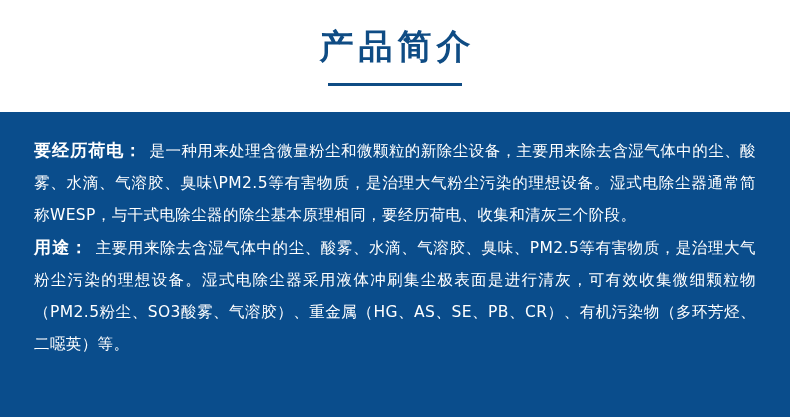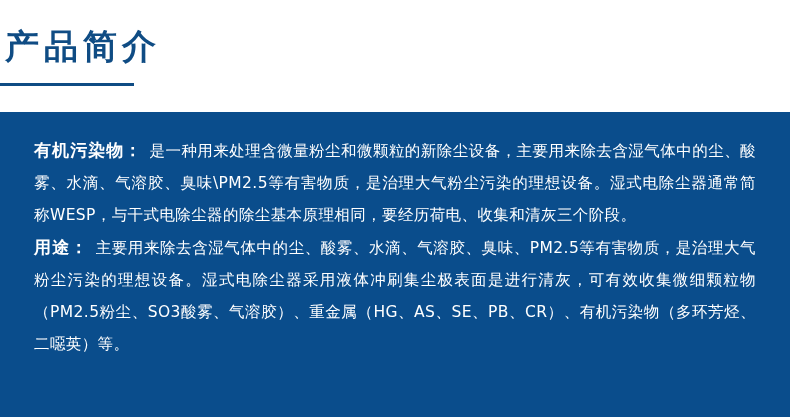--- a/index.html
+++ b/index.html
@@ -19,20 +19,21 @@
     height: 417px;
     background: #ffffff;
   }
 
   
   .header {
     height: 112px;
     background: #ffffff;
     display: flex;
     flex-direction: column;
+    align-items: center;
     justify-content: flex-start;
     box-sizing: border-box;
     padding-top: 24px;
   }
   .header-title {
     font-size: 34px;
     font-weight: bold;
     color: #0f4c84;
     letter-spacing: 5px;
     line-height: 44px;
@@ -86,21 +87,21 @@
 <div class="page">
 
   <div class="header">
     <div class="header-title">产品简介</div>
     <div class="header-rule"></div>
   </div>
 
   <div class="body-panel">
 
     <p class="para">
-      <span class="lead">有机污染物：</span><span class="lead-gap"></span><span>是一种用来处理含微量粉尘和微颗粒的新除尘设备，主要用来除去含湿气体中的尘、酸雾、水滴、气溶胶、臭味\PM2.5等有害物质，是治理大气粉尘污染的理想设备。湿式电除尘器通常简称WESP，与干式电除尘器的除尘基本原理相同，要经历荷电、收集和清灰三个阶段。</span>
+      <span class="lead">要经历荷电：</span><span class="lead-gap"></span><span>是一种用来处理含微量粉尘和微颗粒的新除尘设备，主要用来除去含湿气体中的尘、酸雾、水滴、气溶胶、臭味\PM2.5等有害物质，是治理大气粉尘污染的理想设备。湿式电除尘器通常简称WESP，与干式电除尘器的除尘基本原理相同，要经历荷电、收集和清灰三个阶段。</span>
     </p>
 
     <p class="para">
       <span class="lead">用途：</span><span class="lead-gap"></span><span>主要用来除去含湿气体中的尘、酸雾、水滴、气溶胶、臭味、PM2.5等有害物质，是治理大气粉尘污染的理想设备。湿式电除尘器采用液体冲刷集尘极表面是进行清灰，可有效收集微细颗粒物（PM2.5粉尘、SO3酸雾、气溶胶）、重金属（HG、AS、SE、PB、CR）、有机污染物（多环芳烃、二噁英）等。</span>
     </p>
 
   </div>
 </div>
 
 </body></html>

